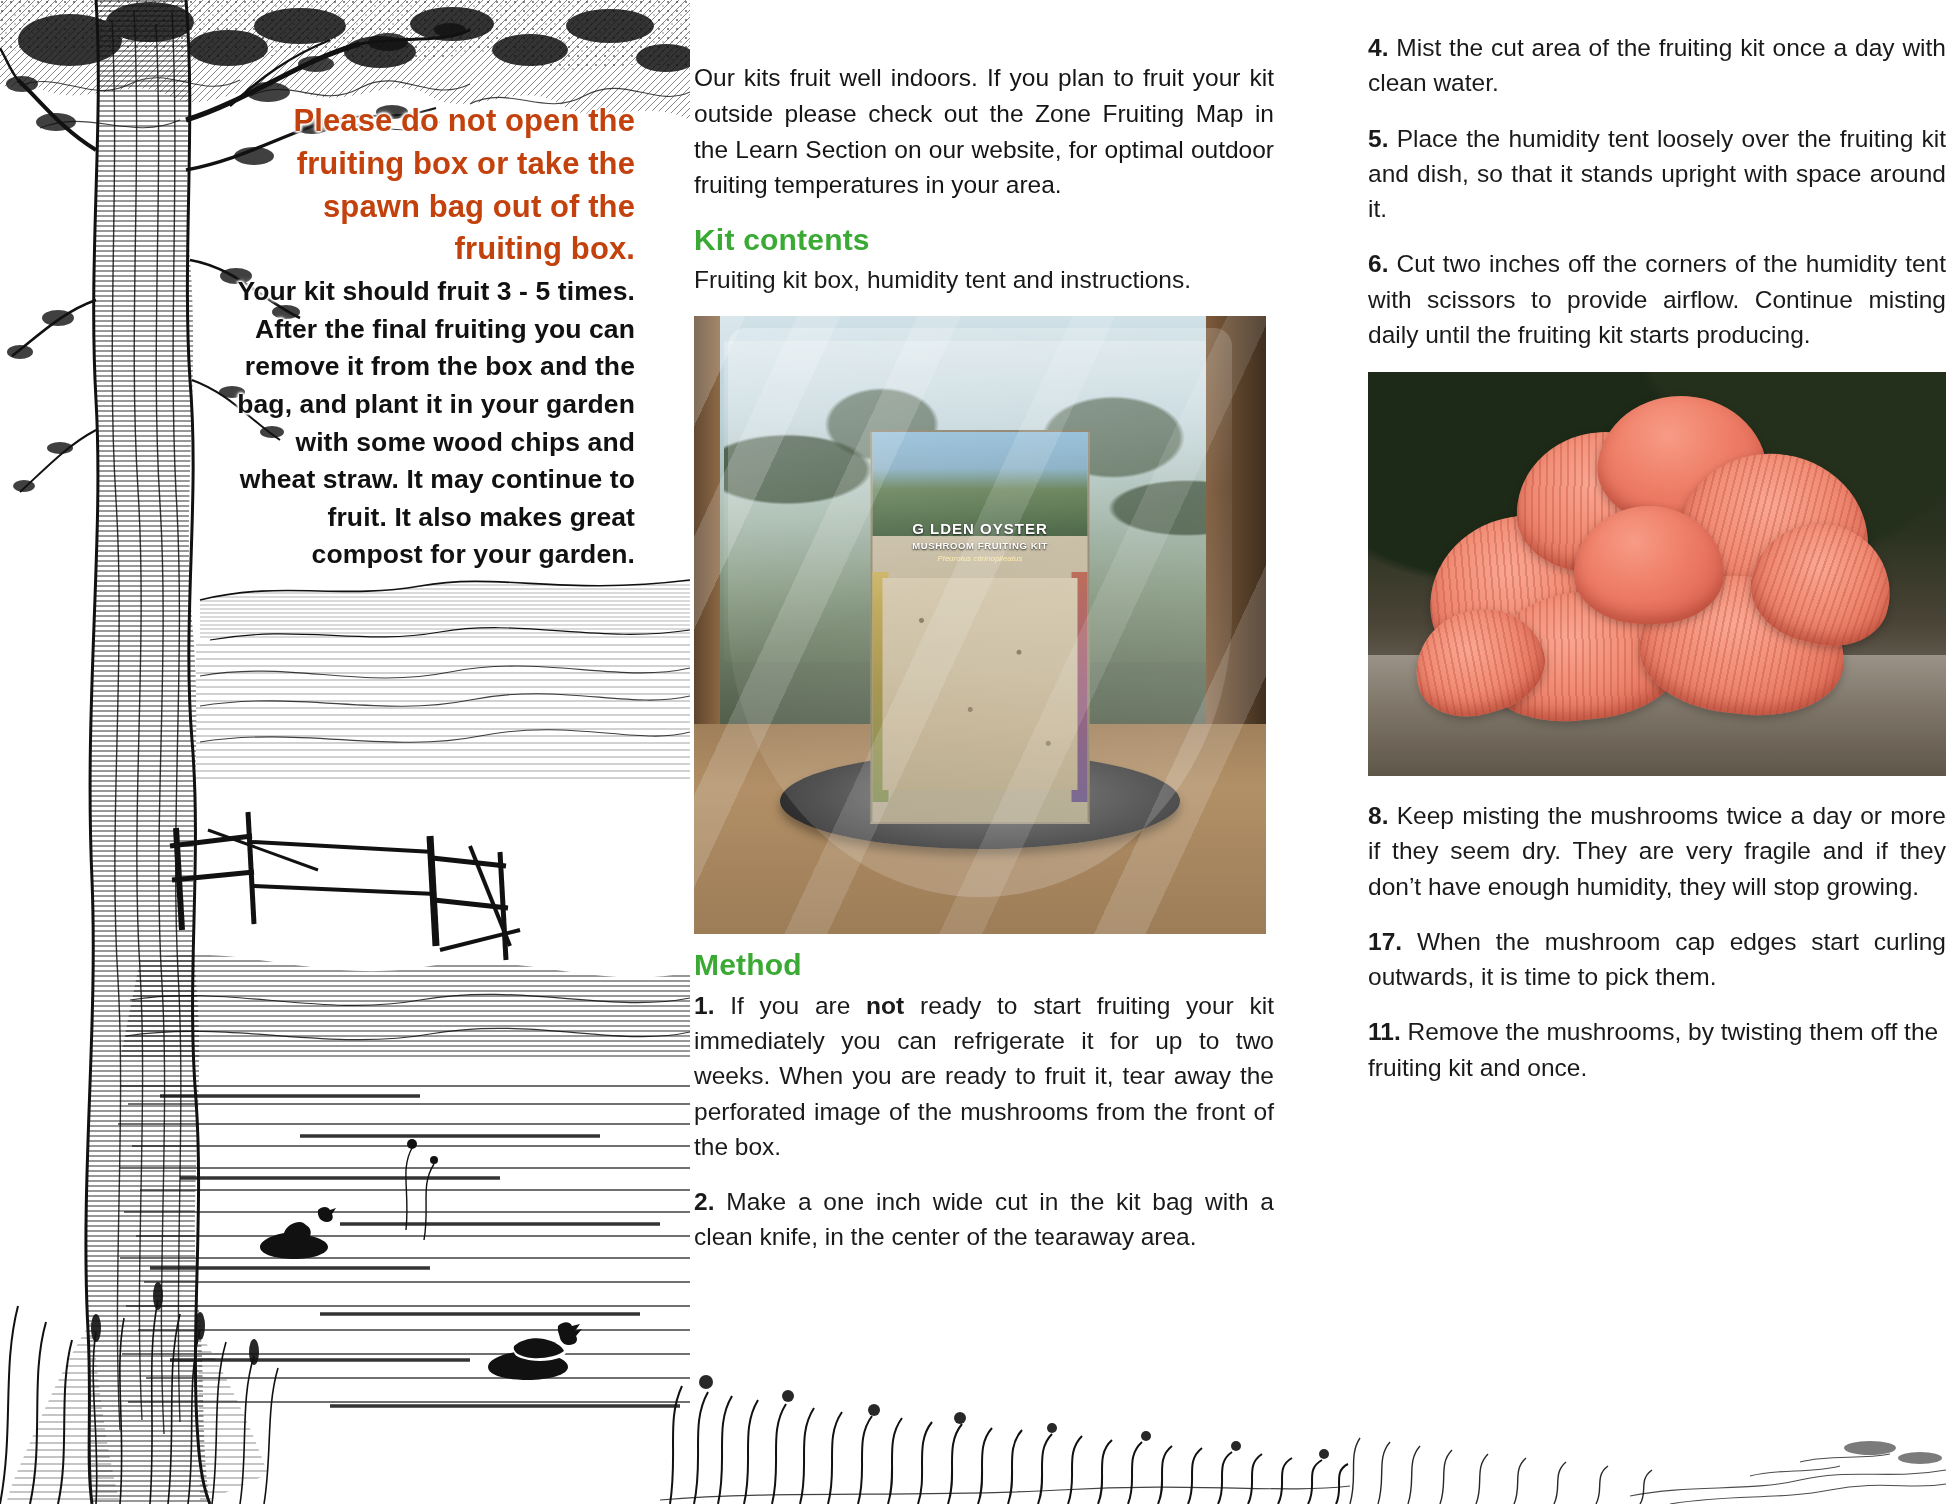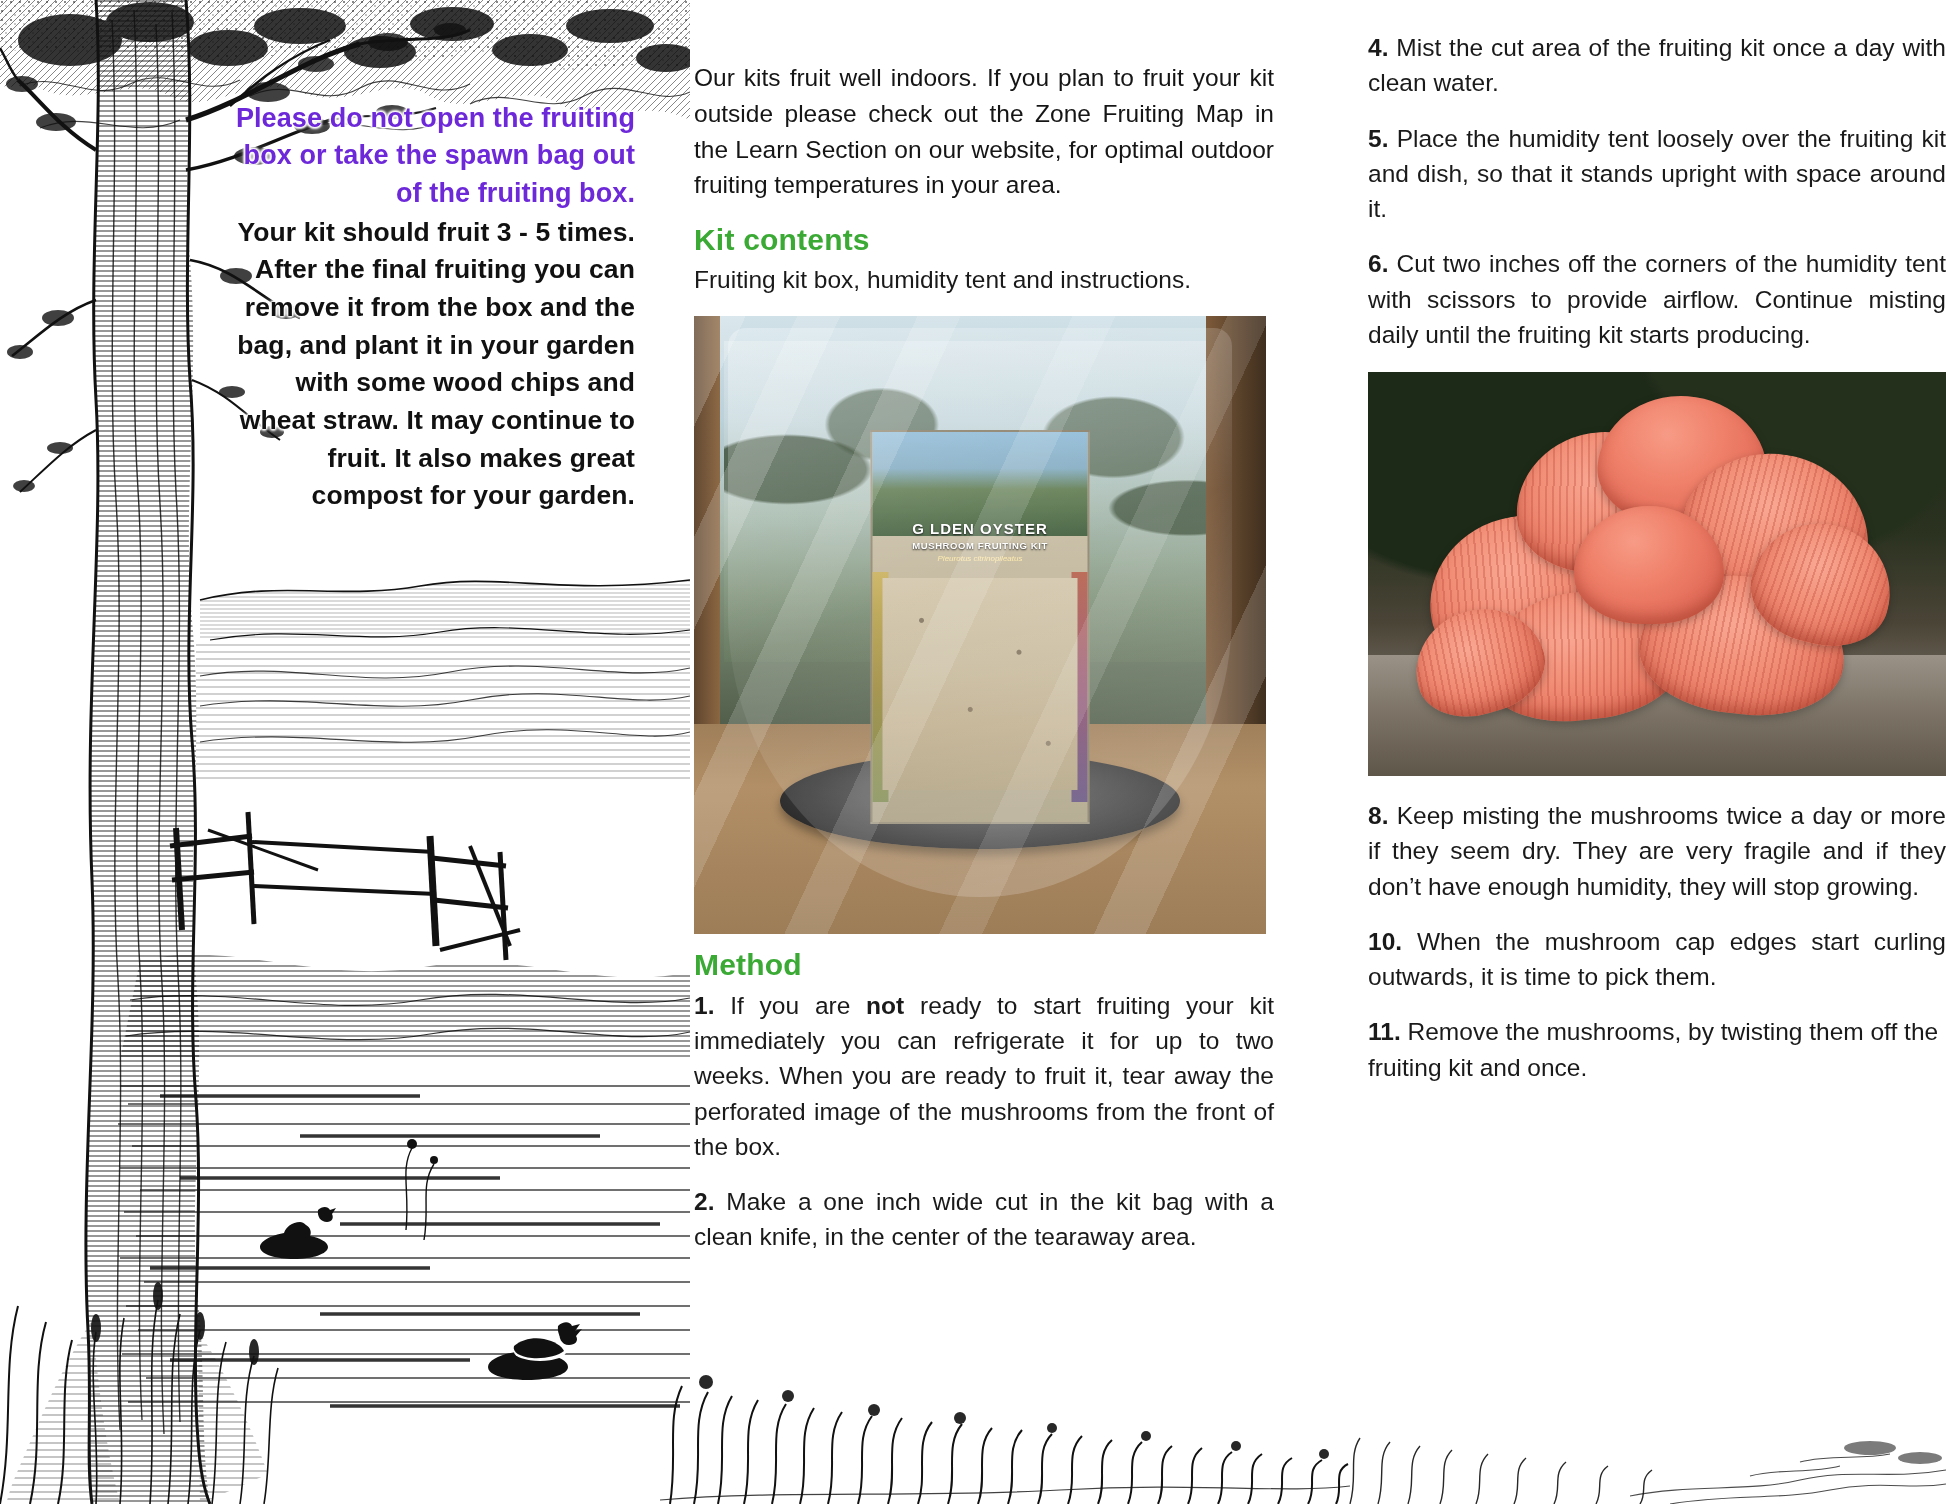--- a/index.html
+++ b/index.html
@@ -30,23 +30,23 @@
   
   #left-note {
     position: absolute;
     left: 230px;
     top: 100px;
     width: 405px;
     text-align: right;
     z-index: 5;
   }
   #left-note .green {
-    color: #6d28d9;
+    color: #c2410c;
     font-weight: 700;
-    font-size: 27px;
+    font-size: 31px;
     line-height: 1.38;
     letter-spacing: .1px;
     text-shadow:
       0 0 3px #fff, 0 0 3px #fff, 0 0 3px #fff, 0 0 6px #fff,
       1px 0 3px #fff, -1px 0 3px #fff, 0 1px 3px #fff, 0 -1px 3px #fff;
   }
   #left-note .black {
     color: #111;
     font-weight: 700;
     font-size: 26.5px;
@@ -541,21 +541,21 @@
       <div class="cap gill" style="left:330px; top:128px; width:140px; height:120px; transform:rotate(14deg);"></div>
       <div class="cap gill" style="left:-8px;  top:214px; width:130px; height:104px; transform:rotate(-16deg);"></div>
     </div>
   </div>
 
   <p class="method-p">
     <span class="num">8.</span><span>   Keep misting the mushrooms twice a day or more if they seem dry. They are very fragile and if they don’t have enough humidity, they will stop growing.</span>
   </p>
 
   <p class="method-p">
-    <span class="num">10.</span><span> When the mushroom cap edges start curling outwards, it is time to pick them.</span>
+    <span class="num">17.</span><span> When the mushroom cap edges start curling outwards, it is time to pick them.</span>
   </p>
 
   <p class="method-p ragged">
     <span class="num">11.</span><span> Remove the mushrooms, by twisting them off the fruiting kit and once.</span>
   </p>
 </div>
 
 <svg id="grass-middle" viewBox="0 0 690 170" xmlns="http://www.w3.org/2000/svg">
   <g stroke="#111" stroke-width="2" fill="none">
     <path d="M10 170 C18 120 6 86 22 52"></path>

